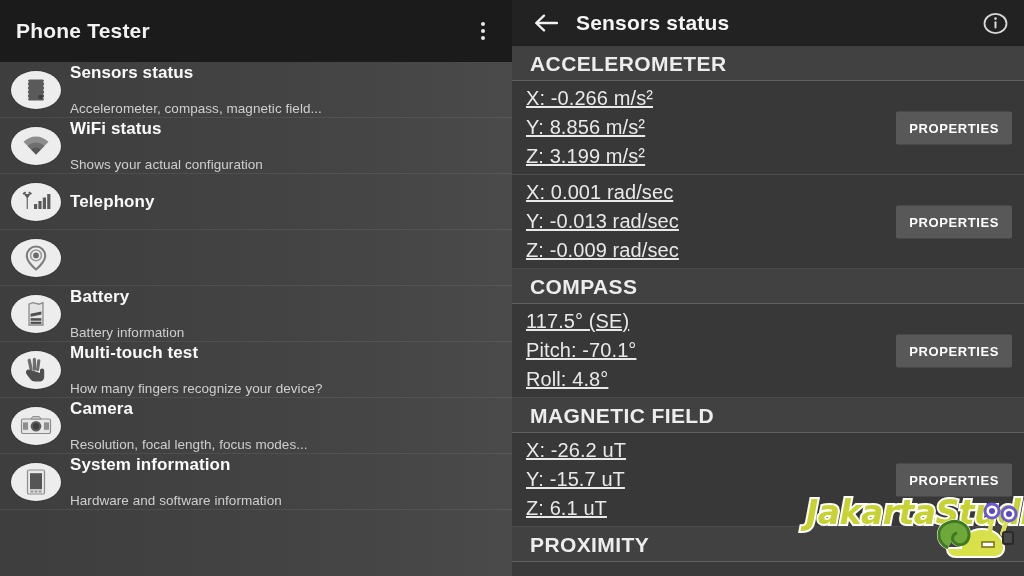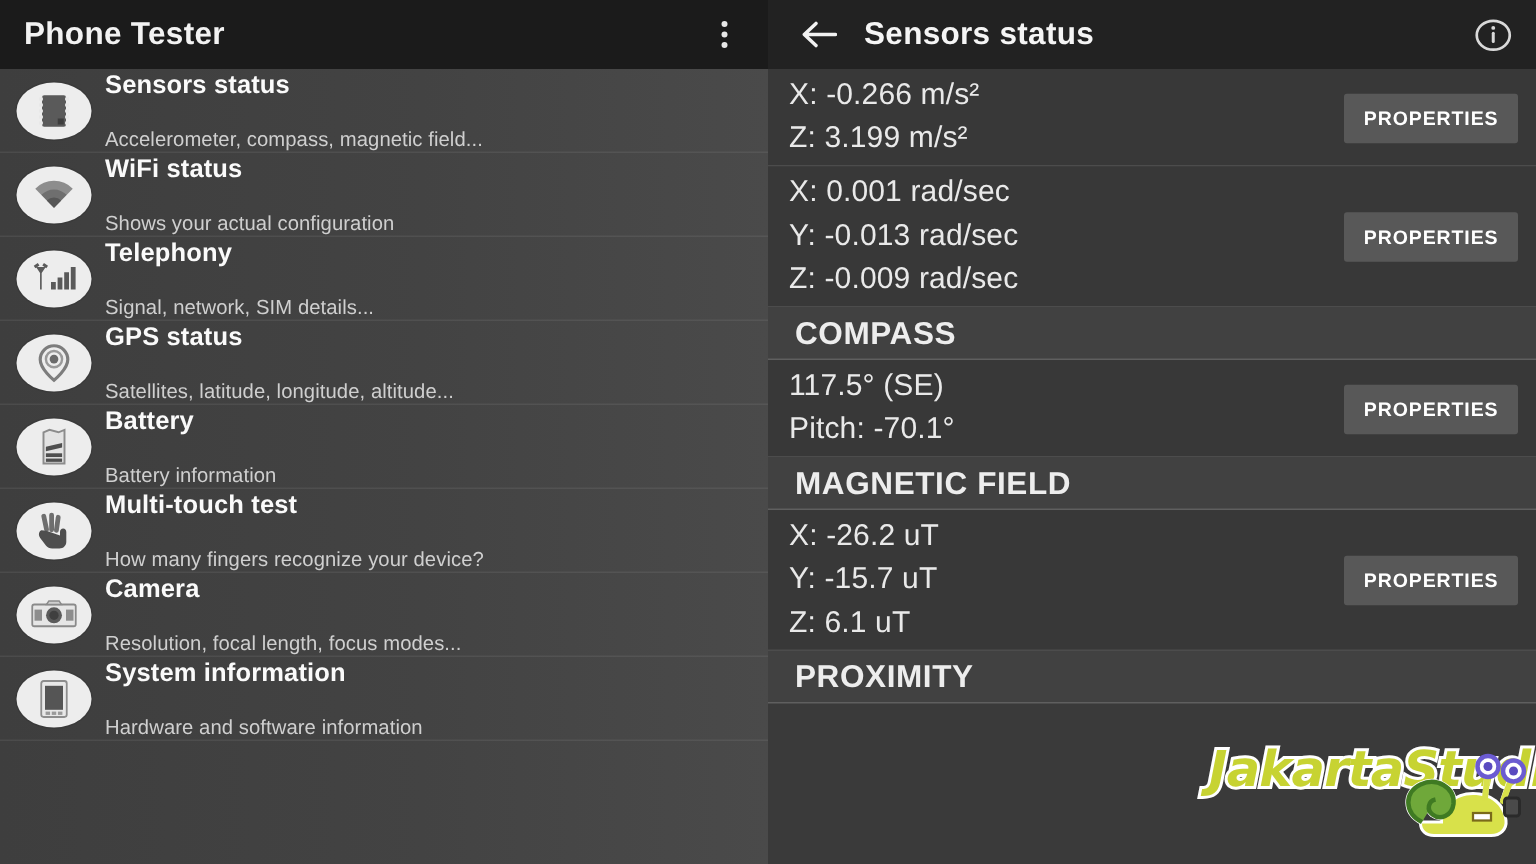--- a/index.html
+++ b/index.html
@@ -12,21 +12,21 @@
   .screen{position:relative;width:1024px;height:576px;display:flex;}
 
   
   .panel-left{
     position:relative;
     width:512px;height:576px;
     background:linear-gradient(90deg,#3e3e3e 0%,#434343 55%,#4a4a4a 100%);
     overflow:hidden;
   }
   .appbar-left{
-    height:46px;
+    height:62px;
     background:#1b1b1b;
     display:flex;align-items:center;
     padding:0 14px 0 16px;
     box-sizing:border-box;
   }
   .app-title{
     color:#f2f2f2;
     font-size:21px;
     font-weight:bold;
     letter-spacing:.2px;
@@ -118,21 +118,21 @@
     background:#383838;
     padding:3px 0 4px 14px;
     box-sizing:border-box;
   }
   .sec-body:after{
     content:"";position:absolute;left:0;right:0;bottom:0;height:1px;
     background:rgba(255,255,255,.10);
   }
   .val{
     color:#e9e9e9;font-size:20px;line-height:29px;
-    white-space:nowrap;letter-spacing:.1px;
+    white-space:nowrap;letter-spacing:.1px;text-decoration:underline;
   }
   .props-btn{
     position:absolute;
     right:12px;top:50%;transform:translateY(-50%);
     background:#585858;
     color:#ffffff;
     font-size:13px;font-weight:bold;letter-spacing:.6px;
     padding:9px 13px;
     border-radius:2px;
     border:none;
@@ -239,37 +239,32 @@
                 <rect x="13" y="15" width="3.2" height="5"></rect>
                 <rect x="17.4" y="12" width="3.2" height="8"></rect>
                 <rect x="21.8" y="8.5" width="3.2" height="11.5"></rect>
                 <rect x="26.2" y="5" width="3.2" height="15"></rect>
               </g>
             </svg>
           </div>
         </div>
         <div class="li-text">
           <div class="li-title">Telephony</div>
-          <div class="li-sub">Signal, network, SIM details...</div>
         </div>
       </div>
 
       <div class="list-item">
         <div class="li-icon">
           <div class="ico-oval">
             <svg width="24" height="28" viewBox="0 0 24 28">
               <path d="M12 2.5 C6.9 2.5 2.8 6.6 2.8 11.7 C2.8 18.2 12 25.5 12 25.5 S21.2 18.2 21.2 11.7 C21.2 6.6 17.1 2.5 12 2.5 Z" fill="none" stroke="#7d7d7d" stroke-width="2.1"></path>
               <circle cx="12" cy="11.4" r="5.4" fill="none" stroke="#9a9a9a" stroke-width="1.6"></circle>
               <circle cx="12" cy="11.4" r="2.9" fill="#6a6a6a"></circle>
             </svg>
           </div>
-        </div>
-        <div class="li-text">
-          <div class="li-title">GPS status</div>
-          <div class="li-sub">Satellites, latitude, longitude, altitude...</div>
         </div>
       </div>
 
       <div class="list-item">
         <div class="li-icon">
           <div class="ico-oval">
             <svg width="22" height="28" viewBox="0 0 22 28">
               <path d="M4 4.2 L8 2.6 L14 4.2 L18 2.6 L18 25 L4 25 Z" fill="#e3e3e3" stroke="#8c8c8c" stroke-width="1.3"></path>
               <g fill="#4f4f4f">
                 <path d="M5.6 13.8 L16.4 11.4 L16.4 14.4 L5.6 16.8 Z"></path>
@@ -357,39 +352,44 @@
       <div class="sensor-title">Sensors status</div>
       <div class="info-icon">
         <svg width="25" height="25" viewBox="0 0 25 25">
           <ellipse cx="12.5" cy="12.5" rx="11" ry="9.6" fill="none" stroke="#d9d9d9" stroke-width="1.8"></ellipse>
           <circle cx="12.5" cy="7.6" r="1.3" fill="#d9d9d9"></circle>
           <rect x="11.5" y="10.2" width="2" height="7.4" rx="1" fill="#d9d9d9"></rect>
         </svg>
       </div>
     </div>
 
+    <div class="sec-head">
+      <span>ACCELEROMETER</span>
+    </div>
     <div class="sec-body">
       <div class="val">X: -0.266 m/s²</div>
+      <div class="val">Y: 8.856 m/s²</div>
       <div class="val">Z: 3.199 m/s²</div>
       <button class="props-btn">PROPERTIES</button>
     </div>
 
     <div class="sec-body">
       <div class="val">X: 0.001 rad/sec</div>
       <div class="val">Y: -0.013 rad/sec</div>
       <div class="val">Z: -0.009 rad/sec</div>
       <button class="props-btn">PROPERTIES</button>
     </div>
 
     <div class="sec-head">
       <span>COMPASS</span>
     </div>
     <div class="sec-body">
       <div class="val">117.5° (SE)</div>
       <div class="val">Pitch: -70.1°</div>
+      <div class="val">Roll: 4.8°</div>
       <button class="props-btn">PROPERTIES</button>
     </div>
 
     <div class="sec-head">
       <span>MAGNETIC FIELD</span>
     </div>
     <div class="sec-body">
       <div class="val">X: -26.2 uT</div>
       <div class="val">Y: -15.7 uT</div>
       <div class="val">Z: 6.1 uT</div>

